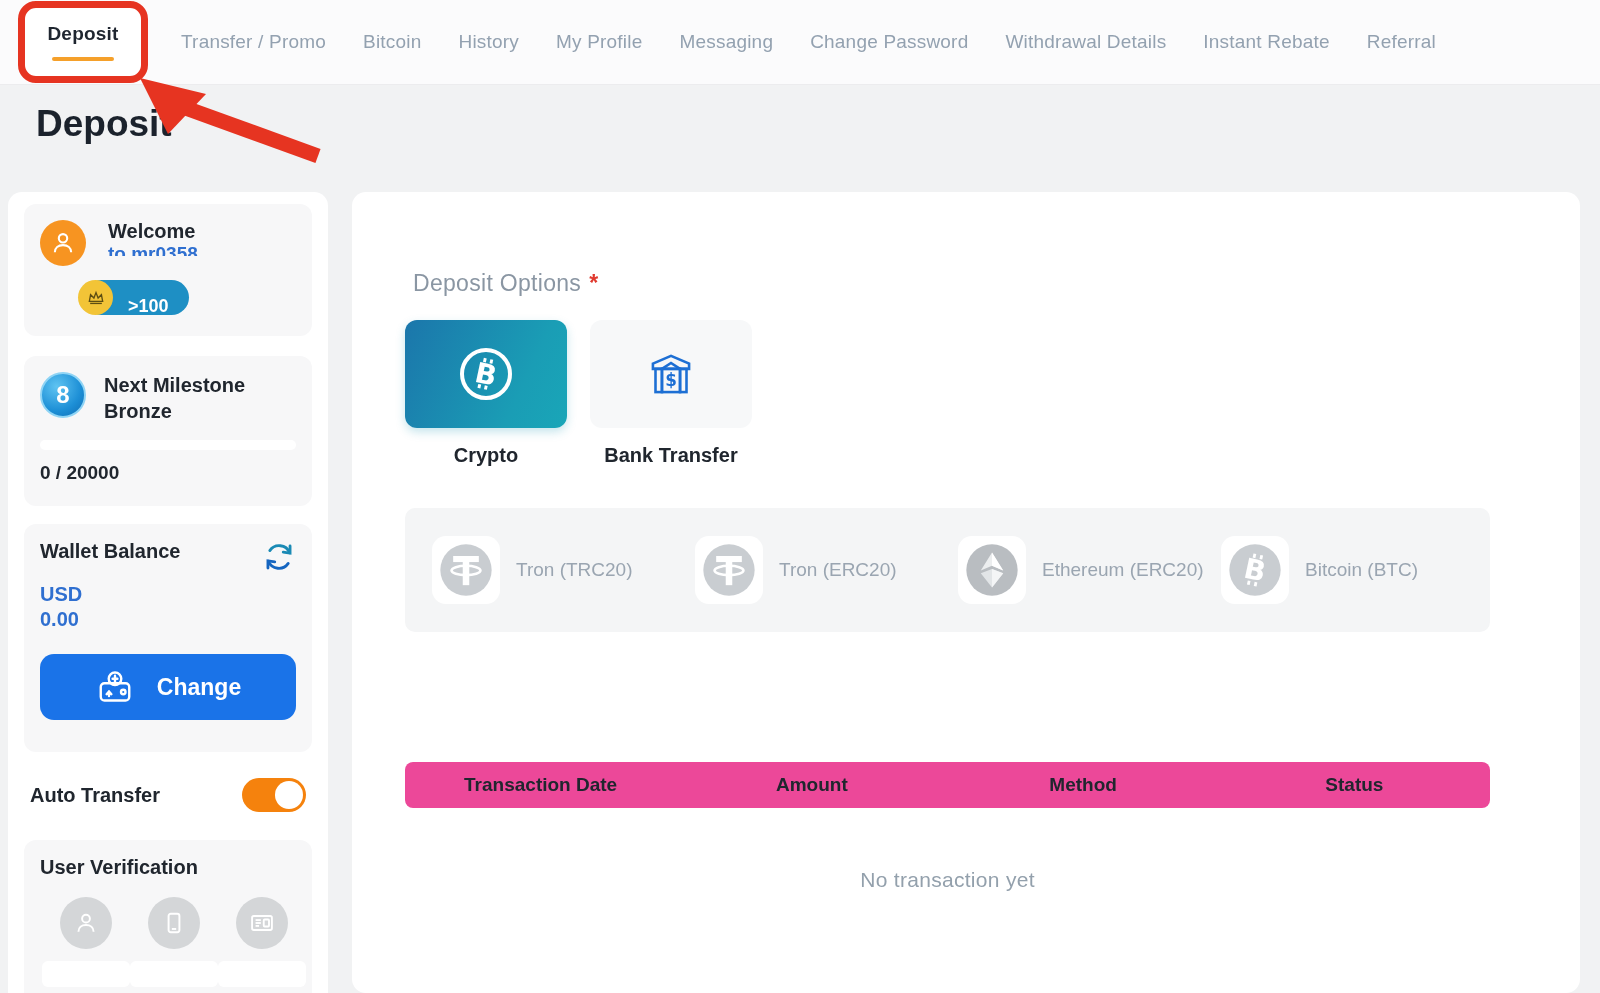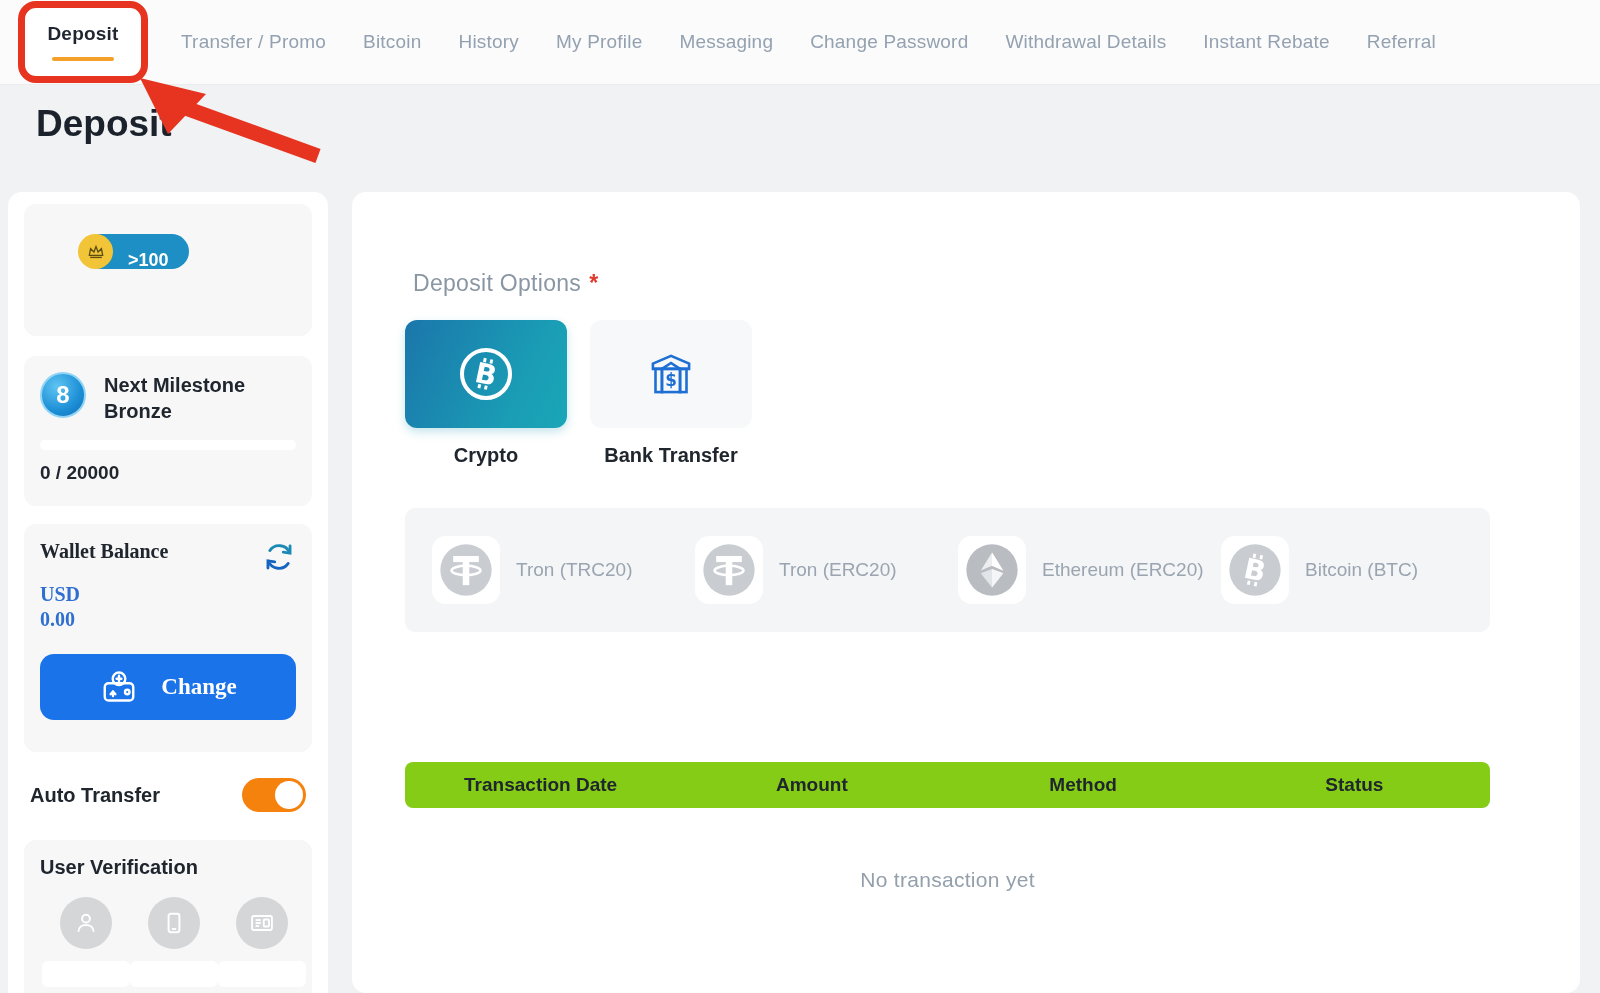--- a/index.html
+++ b/index.html
@@ -79,21 +79,21 @@
     width:46px; height:46px; border-radius:50%; flex-shrink:0;
     background:radial-gradient(circle at 35% 30%, #5fc4f2, #1d8fd6 60%, #0f6cb4);
     display:flex; align-items:center; justify-content:center;
     color:#fff; font-size:24px; font-weight:700; border:2px solid #8fd4f5;
   }
   .milestone-texts { margin-left:18px; font-size:20px; font-weight:700; color:#20262e; line-height:26px; }
   .progress-track { margin-top:16px; height:10px; background:#ffffff; border-radius:5px; overflow:hidden; }
   .progress-fill { height:100%; width:0%; background:#f5a02a; border-radius:5px; }
   .progress-text { margin-top:12px; font-size:19px; font-weight:700; color:#20262e; }
 
-  .wallet-card { margin-top:18px; height:228px;font-family:Liberation Serif, serif; }
+  .wallet-card { margin-top:18px; height:228px; }
   .wallet-head { display:flex; justify-content:space-between; align-items:flex-start; }
   .wallet-title { font-size:20px; font-weight:700; color:#20262e; }
   .refresh-btn { background:none; border:none; cursor:pointer; padding:0; }
   .wallet-currency, .wallet-amount { color:#2f6fd0; font-size:20px; font-weight:700; line-height:25px; }
   .wallet-currency { margin-top:8px; }
   .restore-btn {
     margin-top:22px; width:100%; height:66px; background:#1a73e8; border:none; border-radius:14px;
     color:#fff; font-size:23px; font-weight:700; font-family:inherit; cursor:pointer;
     display:flex; align-items:center; justify-content:center; gap:22px;
   }
@@ -144,21 +144,21 @@
     width:263px; display:flex; align-items:center; background:none; border:none; cursor:pointer; text-align:right;
   }
   .currency-icon-tile {
     width:68px; height:68px; background:#ffffff; border-radius:14px; flex-shrink:0;
     display:flex; align-items:center; justify-content:center;
   }
   .currency-label { margin-left:16px; font-size:19px; color:#9aa5b1; white-space:nowrap; }
 
   .table-header {
     position:absolute; left:53px; top:570px; width:1085px; height:46px;
-    background:#84cc16; border-radius:8px; display:flex; align-items:center;
+    background:#ec4899; border-radius:8px; display:flex; align-items:center;
   }
   .th-cell { flex:1; text-align:center; font-size:19px; font-weight:700; color:#20262e; }
   .empty-message {
     position:absolute; left:53px; top:676px; width:1085px; text-align:center;
     font-size:21px; color:#93a0ac; letter-spacing:.3px;
   }
 
   svg { display:block; }
 </style>
 </head>
@@ -188,20 +188,32 @@
   <polygon points="2,2 68,18 30,58" fill="#E63421"></polygon>
 </svg>
 
 <h1 class="page-title">Deposit</h1>
 
 <div class="content">
 
   <aside class="sidebar">
 
     <div class="side-card welcome-card">
+      <div class="welcome-row">
+        <span class="avatar">
+          <svg width="28" height="28" viewBox="0 0 24 24" fill="none" stroke="#ffffff" stroke-width="1.8">
+            <circle cx="12" cy="8" r="3.6"></circle>
+            <path d="M5 20c0-4 3-6.2 7-6.2s7 2.2 7 6.2"></path>
+          </svg>
+        </span>
+        <div class="welcome-texts">
+          <div class="welcome-title">Welcome</div>
+          <div class="welcome-user">to mr0358</div>
+        </div>
+      </div>
       <span class="vip-badge">
         <span class="crown-circle">
           <svg width="20" height="20" viewBox="0 0 24 24" fill="none" stroke="#5d4e12" stroke-width="1.6">
             <path d="M4 16 L5.5 8 L9.5 12 L12 5.5 L14.5 12 L18.5 8 L20 16 Z"></path>
             <line x1="5" y1="18.5" x2="19" y2="18.5"></line>
           </svg>
         </span>
         <span class="vip-text">&gt;100</span>
       </span>
     </div>

